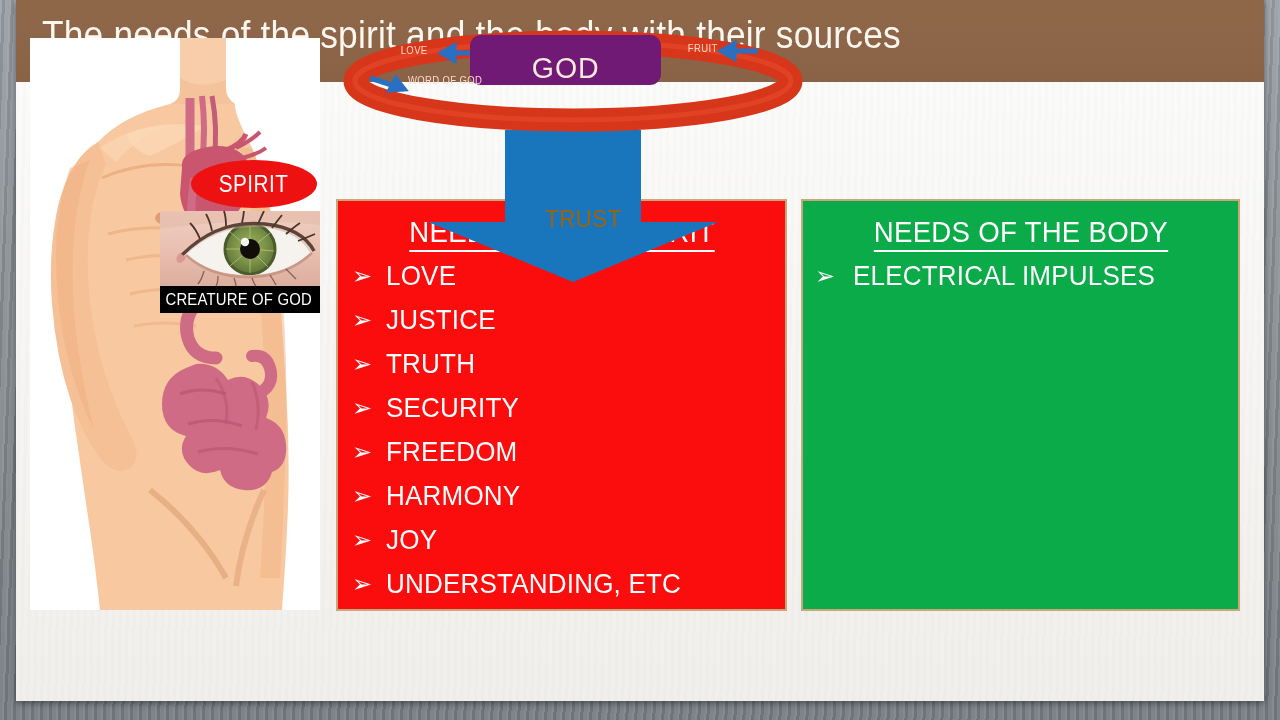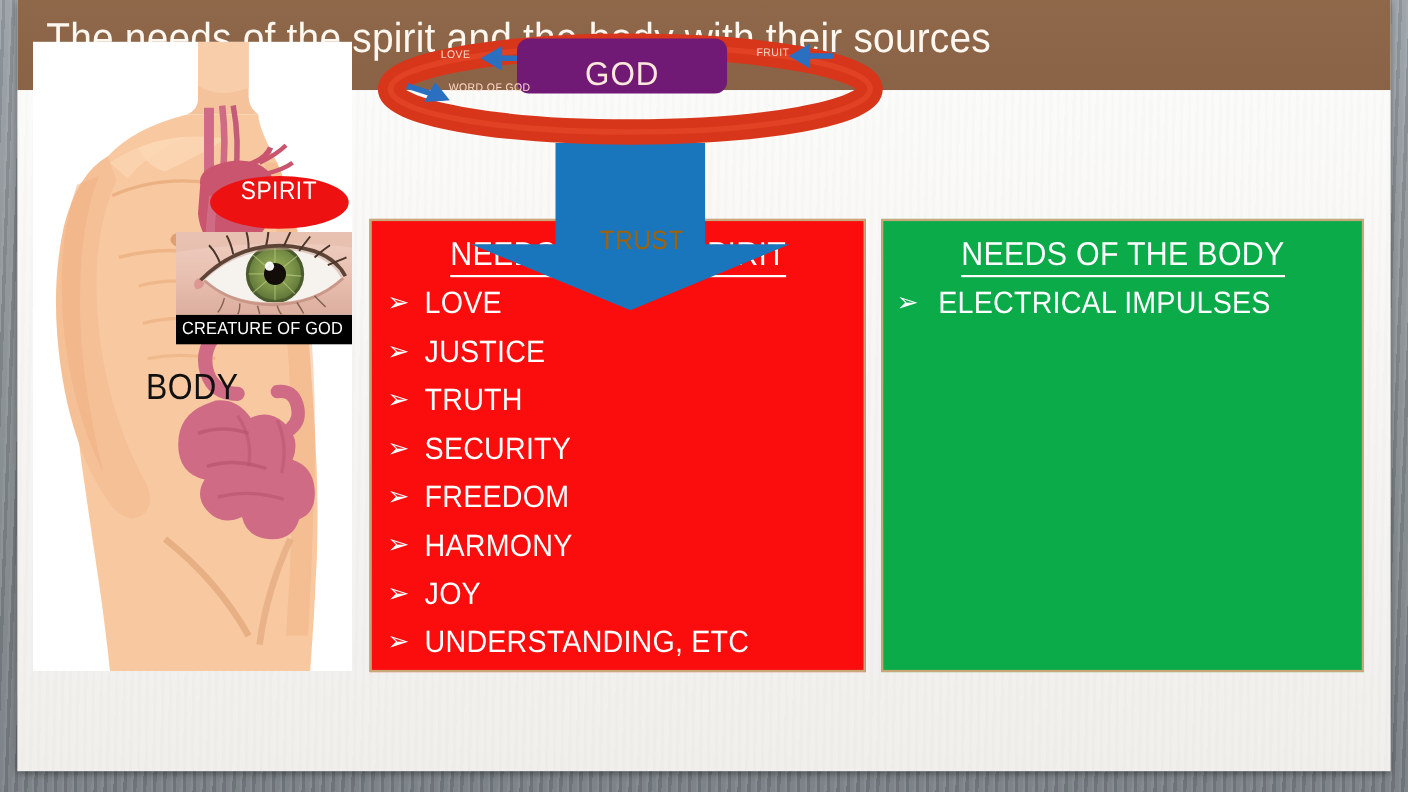--- a/index.html
+++ b/index.html
@@ -91,21 +91,21 @@
   
   #spirit-ellipse {
     position: absolute;
     left: 161px;
     top: 122px;
     width: 126px;
     height: 48px;
     background: #ee1111;
     border-radius: 50%;
     display: flex;
-    align-items: flex-start;
+    align-items: center;
     justify-content: center;
     z-index: 6;
   }
   #spirit-label {
     color: #ffffff;
     font-size: 23px;
     letter-spacing: 0.5px;
     transform: scaleX(0.9);
   }
 
@@ -425,23 +425,20 @@
             </g>
 
             <path d="M20 42 Q14 46 18 52 Q24 52 26 46 Z" fill="#d98f8c" opacity="0.8"></path>
           </svg>
         </div>
         <div id="creature-bar">
           <span id="creature-label">CREATURE OF GOD</span>
         </div>
       </div>
 
-      <div id="body-word">
-        <span>BODY</span>
-      </div>
     </div>
 
     <div id="god-diagram">
       <svg viewBox="0 0 470 252" width="470" height="252">
 
         <g>
           <path d="M167 100 L303 100 L303 192 L380 192 L235 252 L90 192 L167 192 Z" fill="#1a76bc"></path>
         </g>
 
         <ellipse cx="235" cy="51" rx="218" ry="39" fill="none" stroke="#d8361a" stroke-width="23"></ellipse>

